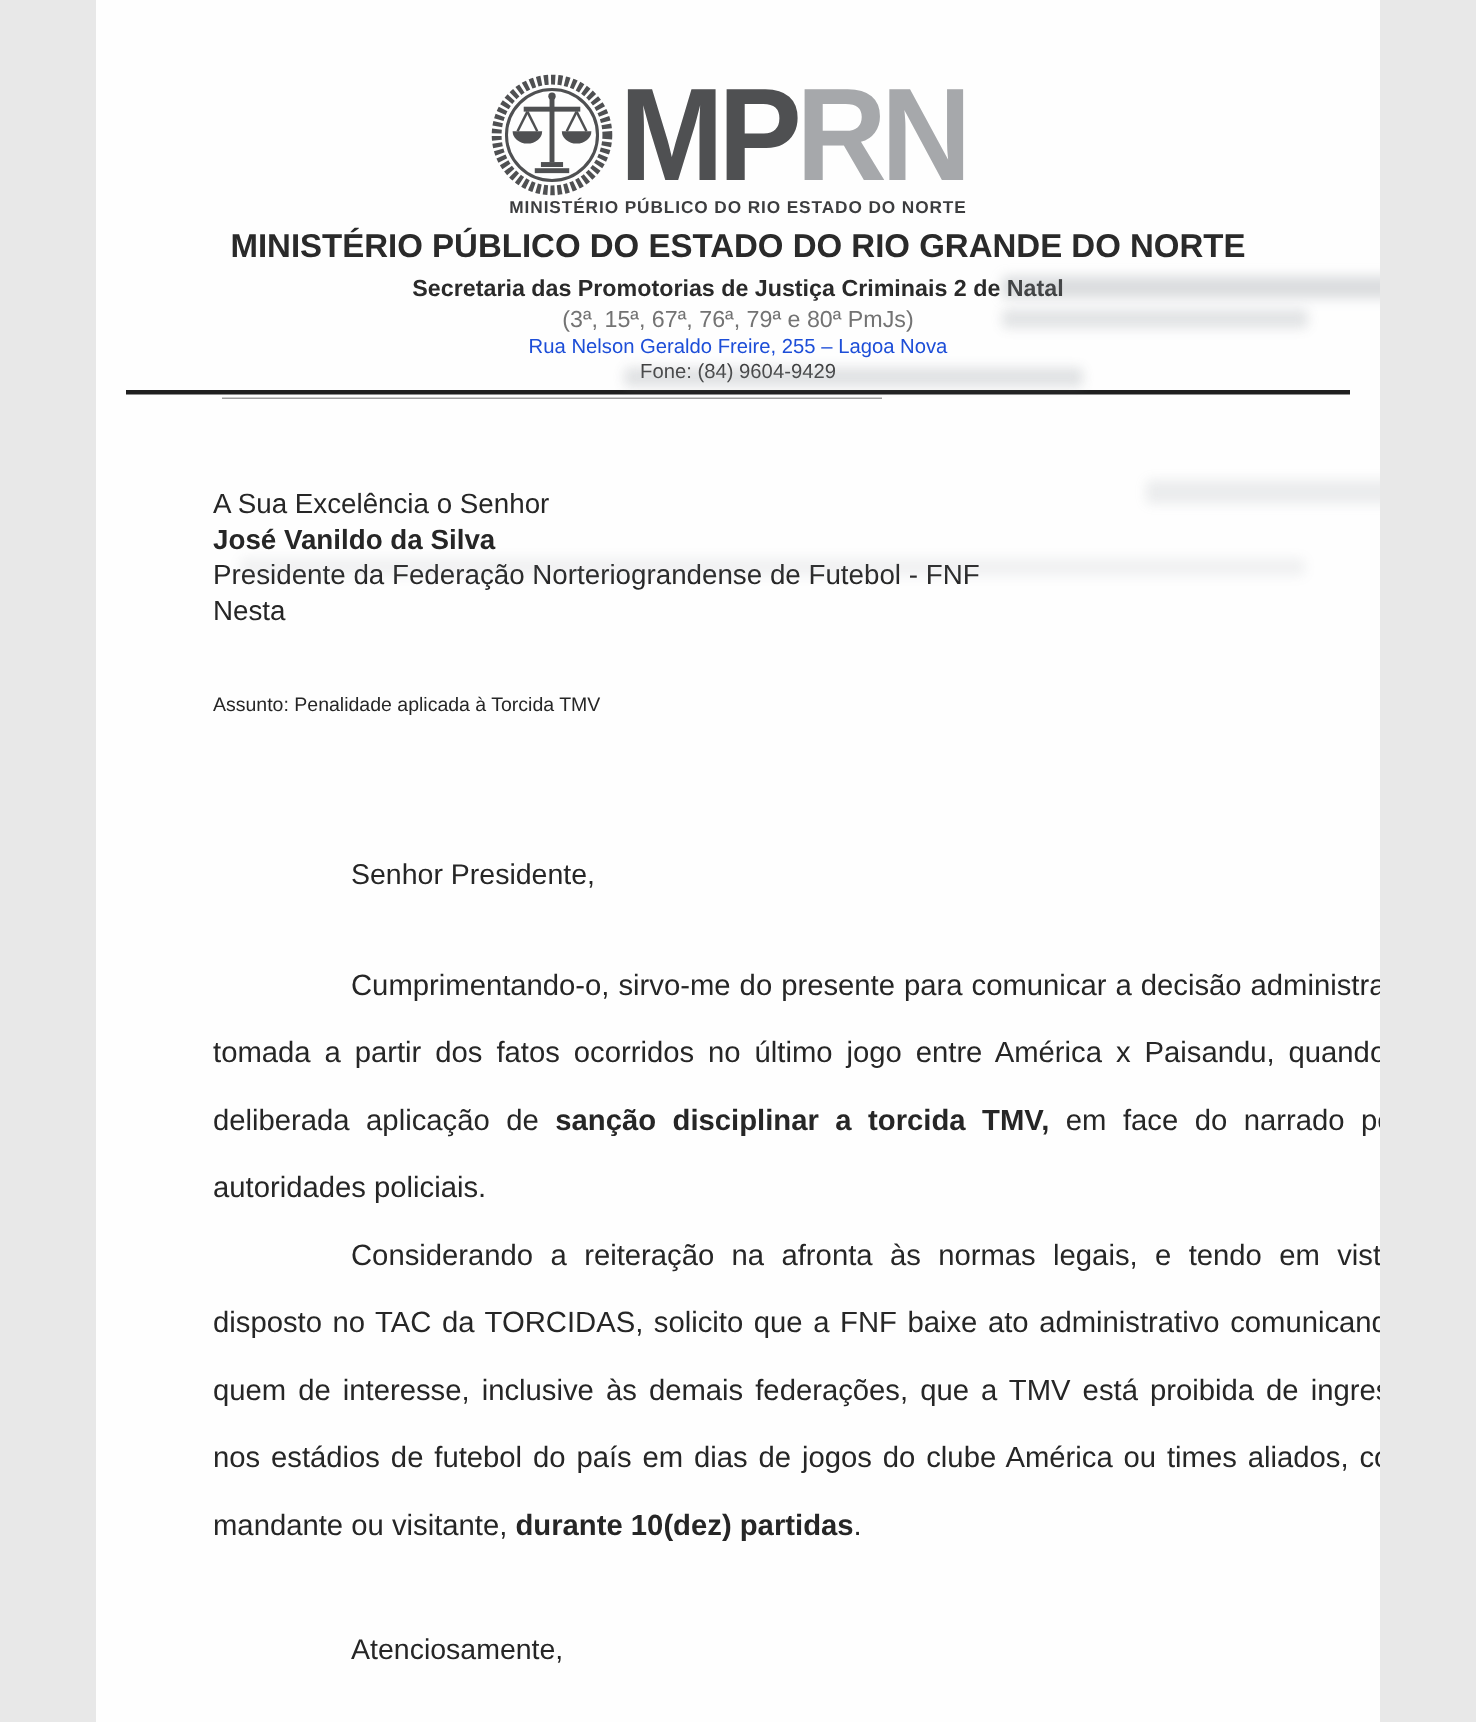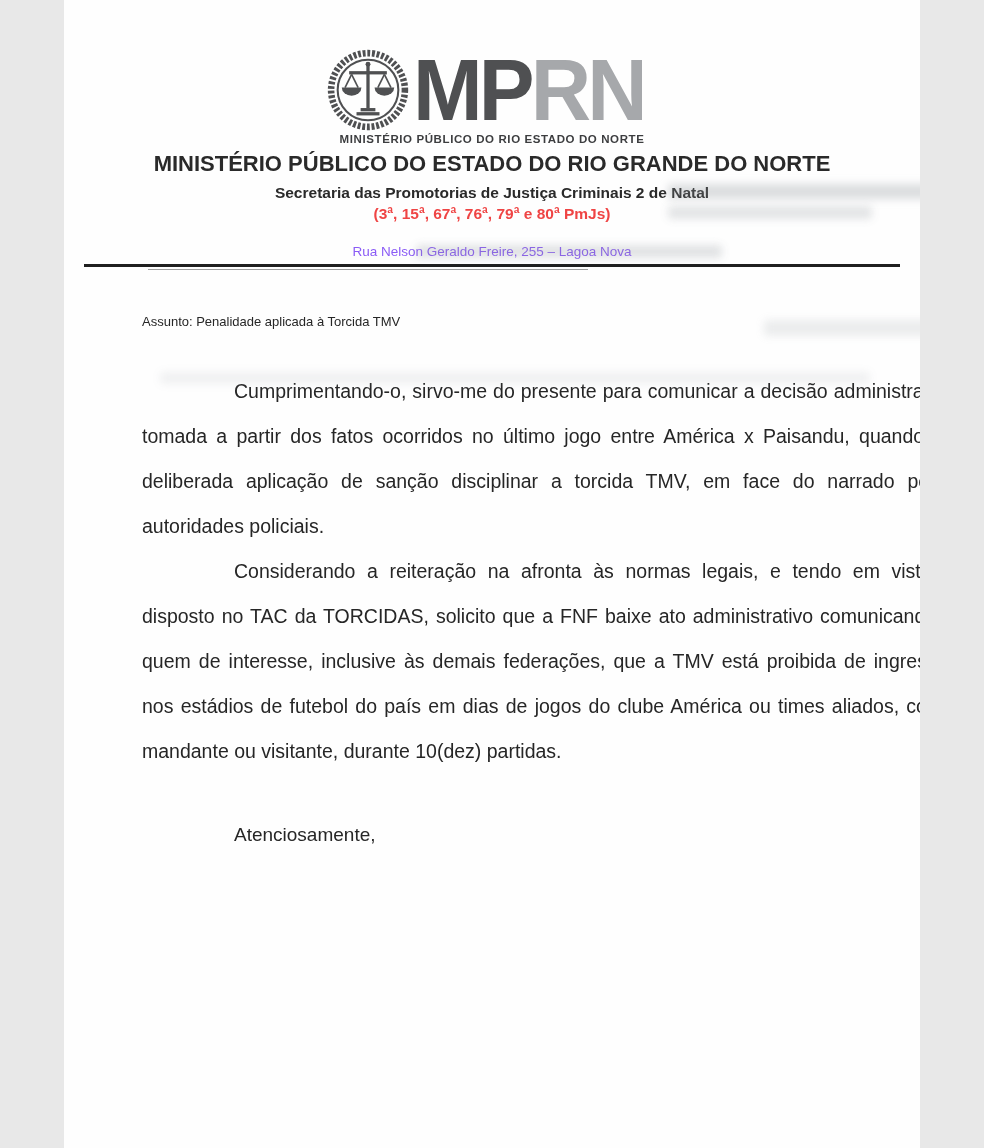--- a/index.html
+++ b/index.html
@@ -24,22 +24,22 @@
     letter-spacing:-4px;
     transform:scaleX(0.95); transform-origin:left center;
     white-space:nowrap;
   }
   .logo-caption{
     font-weight:bold; font-size:11.5px; letter-spacing:0.6px;
     color:#3c3d3f; margin-top:1px;
   }
   .org-line1{ font-weight:bold; font-size:22px; margin-top:6px; color:#2a2a2a;}
   .org-line2{ font-weight:bold; font-size:15.5px; margin-top:7px; color:#2a2a2a;}
-  .org-line3{ font-weight:bold; font-size:15.5px; margin-top:3px; color:#ef4444;}
-  .addr-line{ font-size:13.5px; margin-top:21px; color:#8b5cf6;}
+  .org-line3{ font-weight:normal; font-size:15.5px; margin-top:3px; color:#737373;}
+  .addr-line{ font-size:13.5px; margin-top:0; color:#1d4ed8;}
   .phone-line{ font-size:13.5px; margin-top:2px; color:#3a3a3a;}
   .header-rule{
     width:816px; margin:5px auto 0;
     border:none; border-top:3px solid #1f1f1f;
   }
   .header-rule-echo{
     width:440px; margin:2px auto 0 84px;
     border:none; border-top:1px solid rgba(40,40,40,0.45);
   }
   
@@ -51,21 +51,21 @@
     font-weight:normal; font-size:13px;
   }
   
   .greeting{ margin:96px 94px 0 170px; font-size:19px; }
   .body-text{
     width:812px; margin:40px 94px 0 78px;
     font-size:19.5px; line-height:45px;
     text-align:justify;
   }
   .body-text p{ margin:0; text-indent:92px; }
-  .body-text p span.b{ font-weight:normal; }
+  .body-text p span.b{ font-weight:bold; }
   .closing{ margin:50px 94px 0 170px; font-size:19px; }
   
   .ghost{
     position:absolute; border-radius:3px;
     background:rgba(140,146,152,0.30);
     filter:blur(4px); pointer-events:none;
   }
   .g1{ left:604px; top:184px; width:266px; height:15px; }
   .g2{ left:604px; top:206px; width:204px; height:13px; opacity:.8;}
   .g3{ left:352px; top:245px; width:306px; height:13px; opacity:.85;}
@@ -96,27 +96,35 @@
           <rect x="36" y="77" width="28" height="4" stroke-width="0"></rect>
         </g>
       </svg>
       <div class="logo-letters"><span style="color:#4f5052">MP</span><span style="color:#a6a8ab">RN</span></div>
     </div>
     <div class="logo-caption">MINISTÉRIO PÚBLICO DO RIO ESTADO DO NORTE</div>
     <div class="org-line1">MINISTÉRIO PÚBLICO DO ESTADO DO RIO GRANDE DO NORTE</div>
     <div class="org-line2">Secretaria das Promotorias de Justiça Criminais 2 de Natal</div>
     <div class="org-line3">(3ª, 15ª, 67ª, 76ª, 79ª e 80ª PmJs)</div>
     <div class="addr-line">Rua Nelson Geraldo Freire, 255 – Lagoa Nova</div>
+    <div class="phone-line">Fone: (84) 9604-9429</div>
     <hr class="header-rule">
     <hr class="header-rule-echo">
   </div>
 
+  <div class="recipient">
+    <div>A Sua Excelência o Senhor</div>
+    <div class="bold">José Vanildo da Silva</div>
+    <div>Presidente da Federação Norteriograndense de Futebol - FNF</div>
+    <div>Nesta</div>
+  </div>
 
   <div class="subject">Assunto: Penalidade aplicada à Torcida TMV</div>
 
+  <div class="greeting">Senhor Presidente,</div>
 
   <div class="body-text">
     <p><span>Cumprimentando-o, sirvo-me do presente para comunicar a decisão administrativa tomada a partir dos fatos ocorridos no último jogo entre América x Paisandu, quando foi deliberada aplicação de </span><span class="b">sanção disciplinar a torcida TMV,</span><span> em face do narrado pelas autoridades policiais.</span></p>
     <p><span>Considerando a reiteração na afronta às normas legais, e tendo em vista o disposto no TAC da TORCIDAS, solicito que a FNF baixe ato administrativo comunicando a quem de interesse, inclusive às demais federações, que a TMV está proibida de ingressar nos estádios de futebol do país em dias de jogos do clube América ou times aliados, como mandante ou visitante, </span><span class="b">durante 10(dez) partidas</span><span>.</span></p>
   </div>
 
   <div class="closing">Atenciosamente,</div>
 
   <div class="ghost g1"></div>
   <div class="ghost g2"></div>

